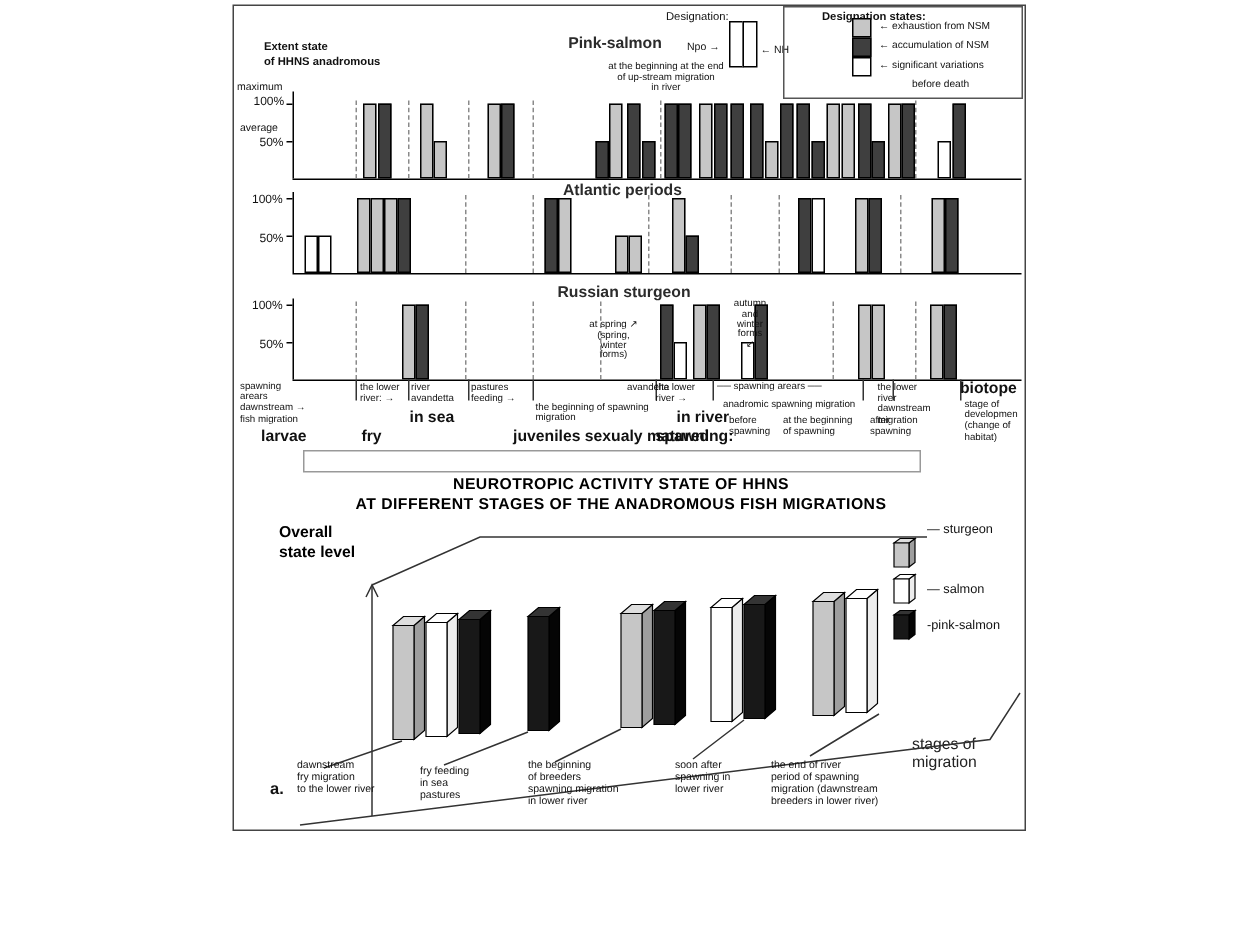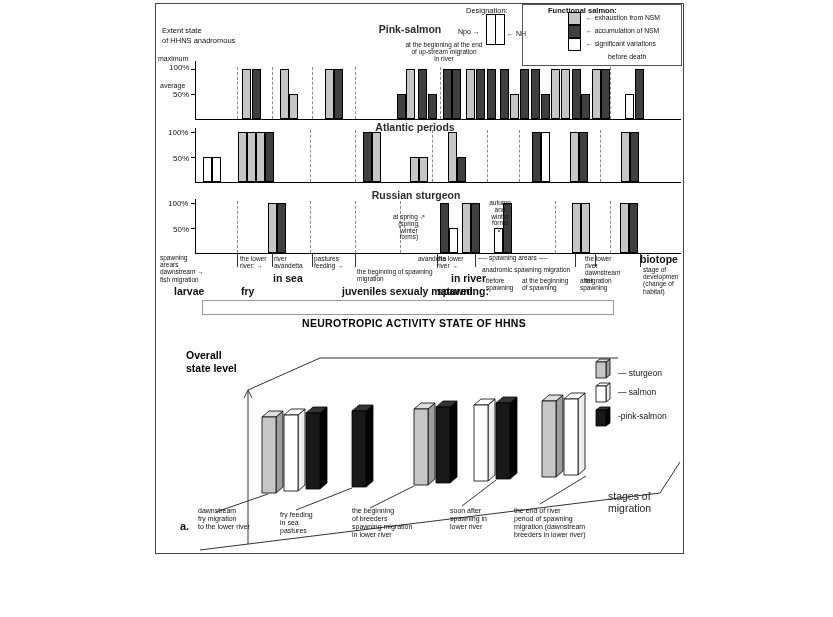--- a/index.html
+++ b/index.html
@@ -17,26 +17,26 @@
   .anno{position:absolute;font-size:6.5px;line-height:6.8px;text-align:center;color:#111;}
   .small{position:absolute;font-size:6.5px;line-height:7.2px;color:#111;}
   .bigl{position:absolute;font-size:10.5px;font-weight:bold;color:#111;white-space:nowrap;}
   .tick{position:absolute;width:1px;height:14px;background:#333;}
   .swatch{position:absolute;width:13px;height:13px;border:1px solid #000;box-sizing:border-box;}
   .lgtxt{position:absolute;font-size:6.8px;color:#111;white-space:nowrap;}
   .blab{position:absolute;font-size:7px;line-height:8px;color:#111;}
   .lg3{position:absolute;font-size:8.5px;color:#111;white-space:nowrap;}
   #legendbox{left:366px;top:0;width:160px;height:62px;border:1px solid #555;box-sizing:border-box;}
   #legendtitle{left:392px;top:2px;font-size:7.5px;font-weight:bold;}
-  #desig-title{left:310px;top:2px;font-size:7.5px;}
+  #desig-title{left:288px;top:2px;font-size:7.5px;}
   #npo-bar{left:330px;top:10px;width:10px;height:31px;background:#fff;border:1px solid #000;box-sizing:border-box;}
   #nh-bar{left:339px;top:10px;width:10px;height:31px;background:#fff;border:1px solid #000;box-sizing:border-box;}
   #npo-label{left:302px;top:24px;font-size:7px;}
   #nh-label{left:351px;top:26px;font-size:7px;}
-  #extent{left:6px;top:22px;font-size:7.5px;line-height:9.5px;}
+  #extent{left:20px;top:22px;font-size:7.5px;line-height:9.5px;font-weight:bold;}
   #extent span{display:block;}
   #midbox{left:46px;top:296px;width:412px;height:15px;border:1px solid #999;box-sizing:border-box;background:#fff;}
   #midtitle{left:8px;top:313px;width:500px;text-align:center;font-size:10.5px;font-weight:bold;
             letter-spacing:.3px;line-height:13px;color:#000;}
   #midtitle span{display:block;}
   #overall{left:30px;top:345px;font-size:10.5px;font-weight:bold;line-height:13px;color:#000;}
   #overall span{display:block;}
   #stages{left:452px;top:486px;font-size:10.5px;line-height:12px;color:#222;}
   #stages span{display:block;}
   #alabel{left:24px;top:516px;font-size:11px;font-weight:bold;}
@@ -56,25 +56,26 @@
       <span>of HHNS anadromous</span>
     </div>
 
     <div id="desig-title" class="txt">Designation:</div>
     <div id="npo-bar"></div>
     <div id="nh-bar"></div>
     <div id="npo-label" class="txt">Npo →</div>
     <div id="nh-label" class="txt">← NH</div>
 
     <div id="legendbox"></div>
-    <div id="legendtitle" class="txt">Functional salmon:</div>
+    <div id="legendtitle" class="txt">Designation states:</div>
 
     <div id="midbox"></div>
     <div id="midtitle">
       <span>NEUROTROPIC ACTIVITY STATE OF HHNS</span>
+      <span>AT DIFFERENT STAGES OF THE ANADROMOUS FISH MIGRATIONS</span>
     </div>
 
     <div id="overall">
       <span>Overall</span>
       <span>state level</span>
     </div>
     <div id="stages">
       <span>stages of</span>
       <span>migration</span>
     </div>
@@ -343,21 +344,21 @@
         <div>the end of river</div>
         <div>period of spawning</div>
         <div>migration (dawnstream</div>
         <div>breeders in lower river)</div>
       </div>
       <svg width="22" height="24" style="position: absolute; left: 438px; top: 353px;">
         <polygon points="12,5 16,2 16,18 12,21" fill="#9e9e9e" stroke="#000" stroke-width="0.8"></polygon>
         <polygon points="2,5 6,2 16,2 12,5" fill="#dedede" stroke="#000" stroke-width="0.8"></polygon>
         <polygon points="2,5 12,5 12,21 2,21" fill="#c6c6c6" stroke="#000" stroke-width="0.8"></polygon>
       </svg>
-      <div class="lg3" style="left: 462px; top: 364px;">— sturgeon</div>
+      <div class="lg3" style="left: 462px; top: 343px;">— sturgeon</div>
       <svg width="22" height="24" style="position: absolute; left: 438px; top: 377px;">
         <polygon points="12,5 16,2 16,18 12,21" fill="#ededed" stroke="#000" stroke-width="0.8"></polygon>
         <polygon points="2,5 6,2 16,2 12,5" fill="#ffffff" stroke="#000" stroke-width="0.8"></polygon>
         <polygon points="2,5 12,5 12,21 2,21" fill="#ffffff" stroke="#000" stroke-width="0.8"></polygon>
       </svg>
       <div class="lg3" style="left: 462px; top: 383px;">— salmon</div>
       <svg width="22" height="24" style="position: absolute; left: 438px; top: 401px;">
         <polygon points="12,5 16,2 16,18 12,21" fill="#050505" stroke="#000" stroke-width="0.8"></polygon>
         <polygon points="2,5 6,2 16,2 12,5" fill="#343434" stroke="#000" stroke-width="0.8"></polygon>
         <polygon points="2,5 12,5 12,21 2,21" fill="#181818" stroke="#000" stroke-width="0.8"></polygon>

